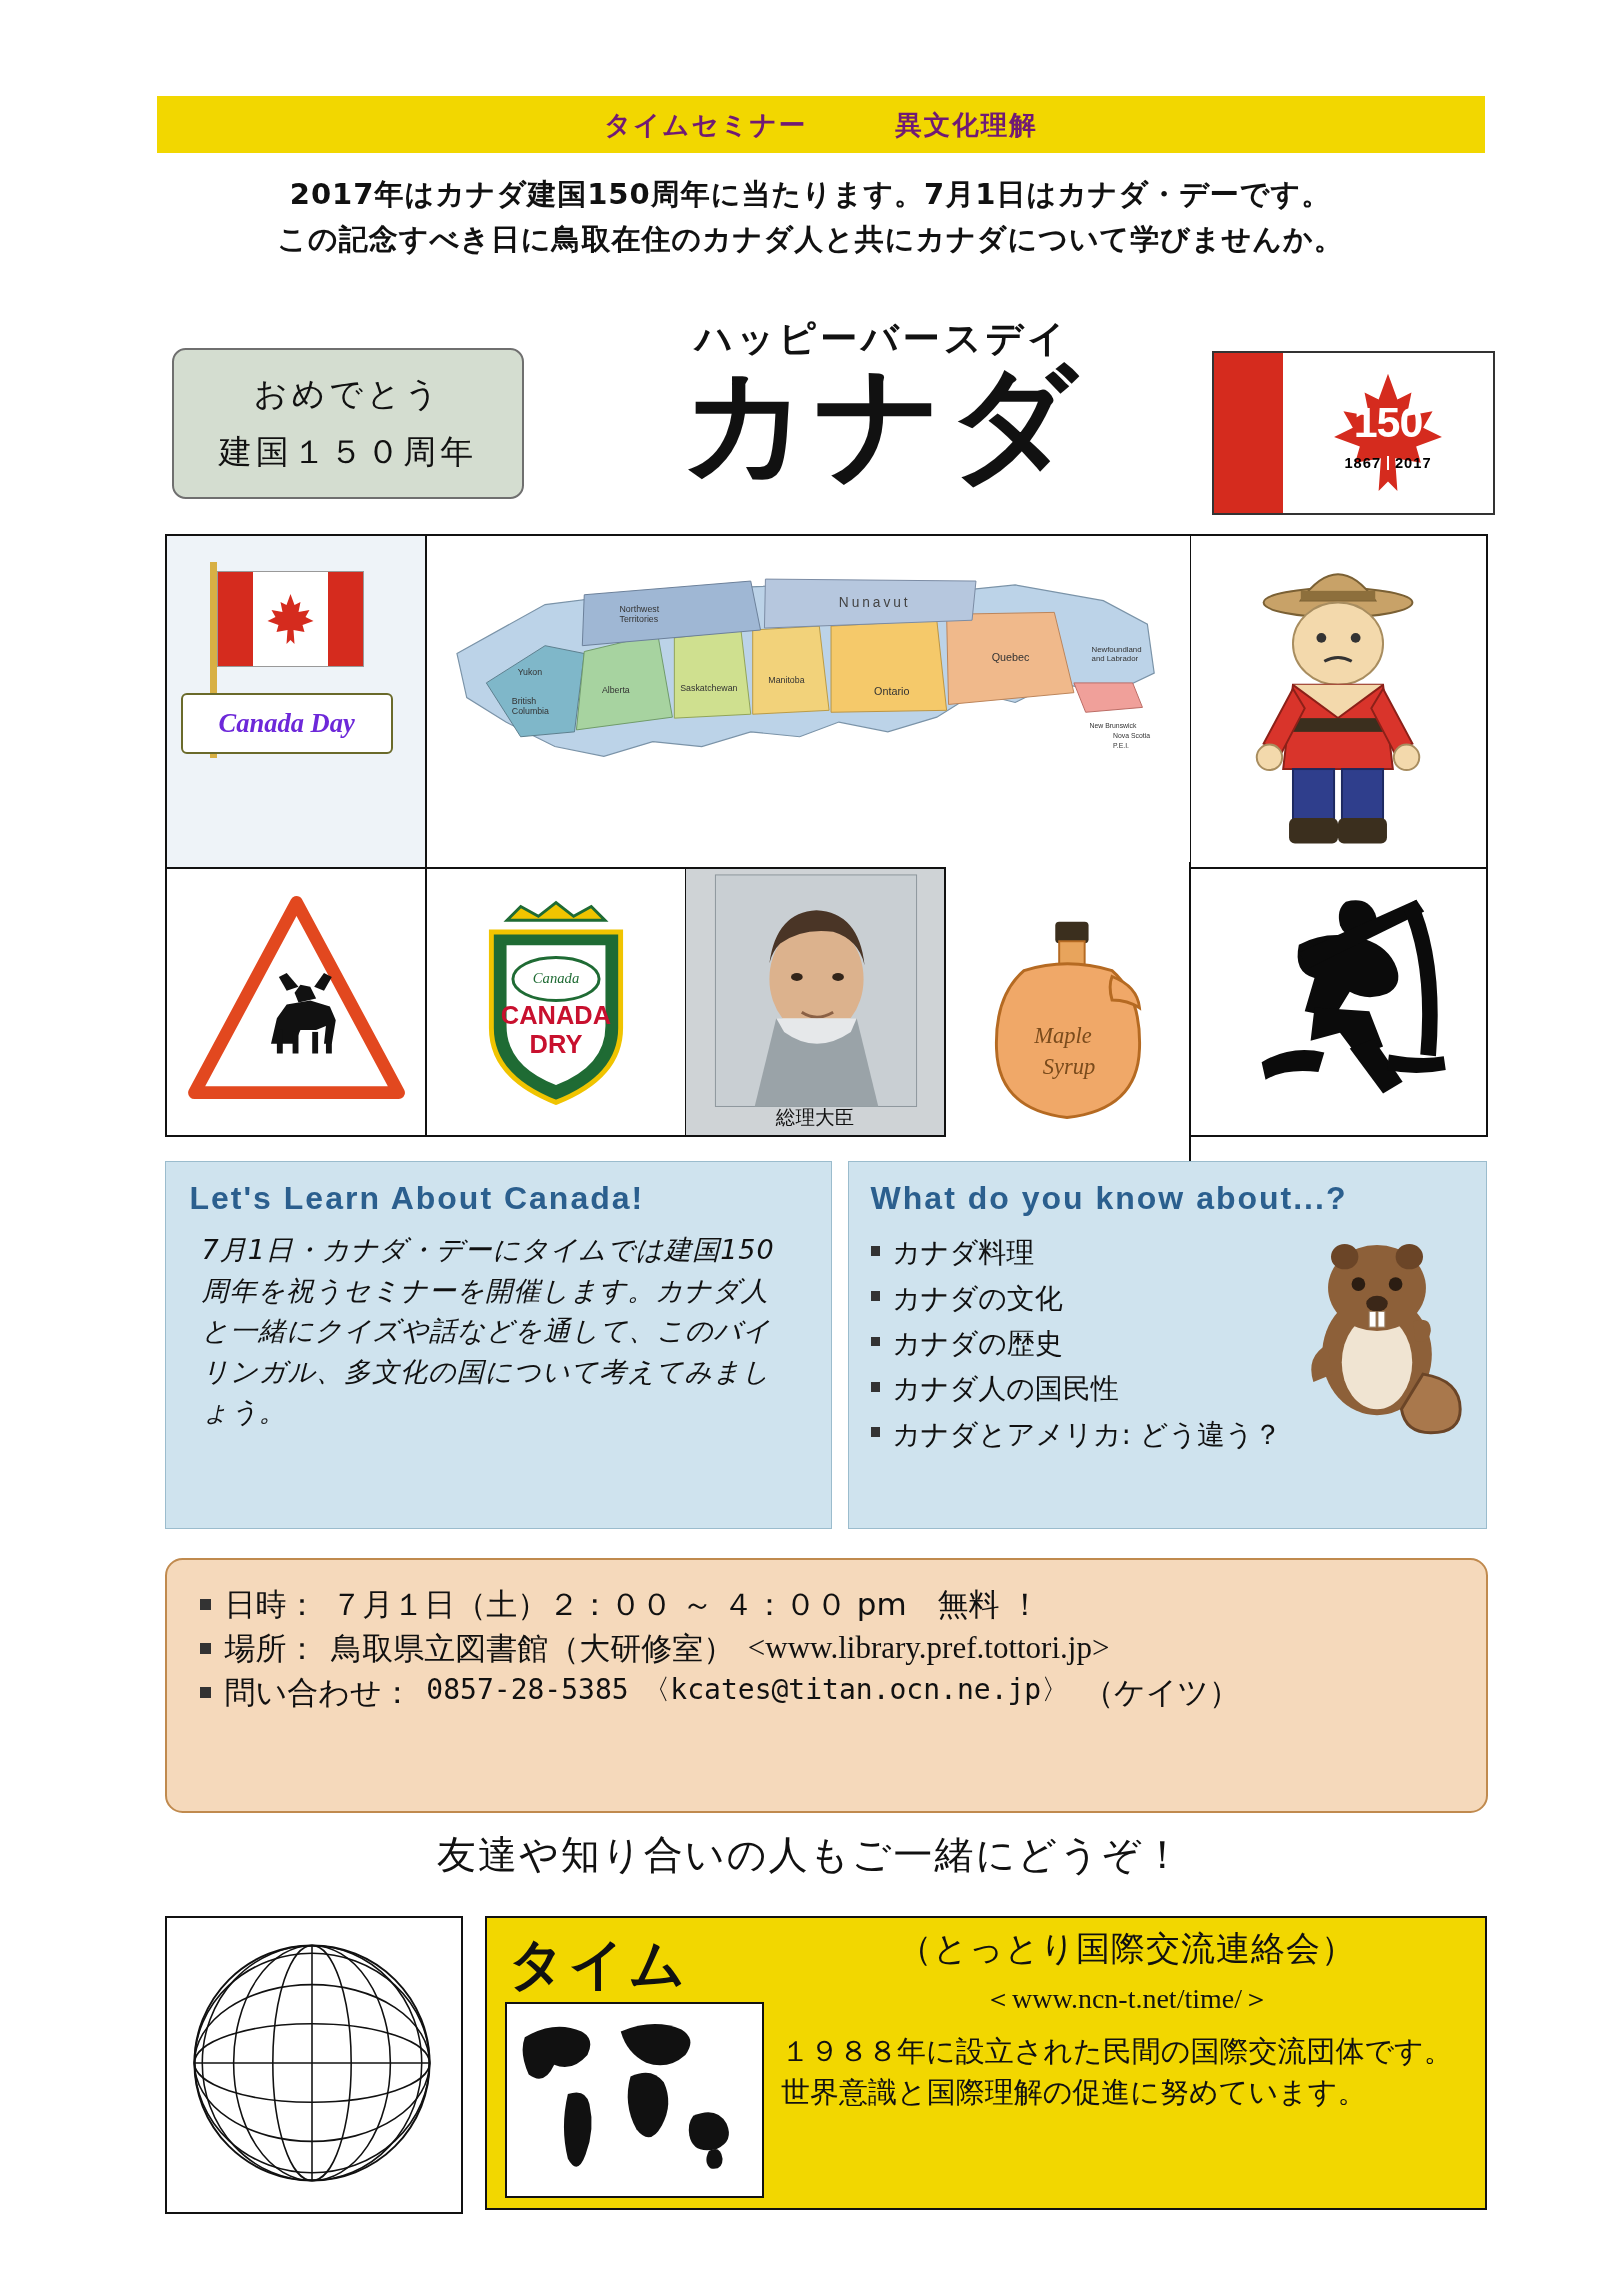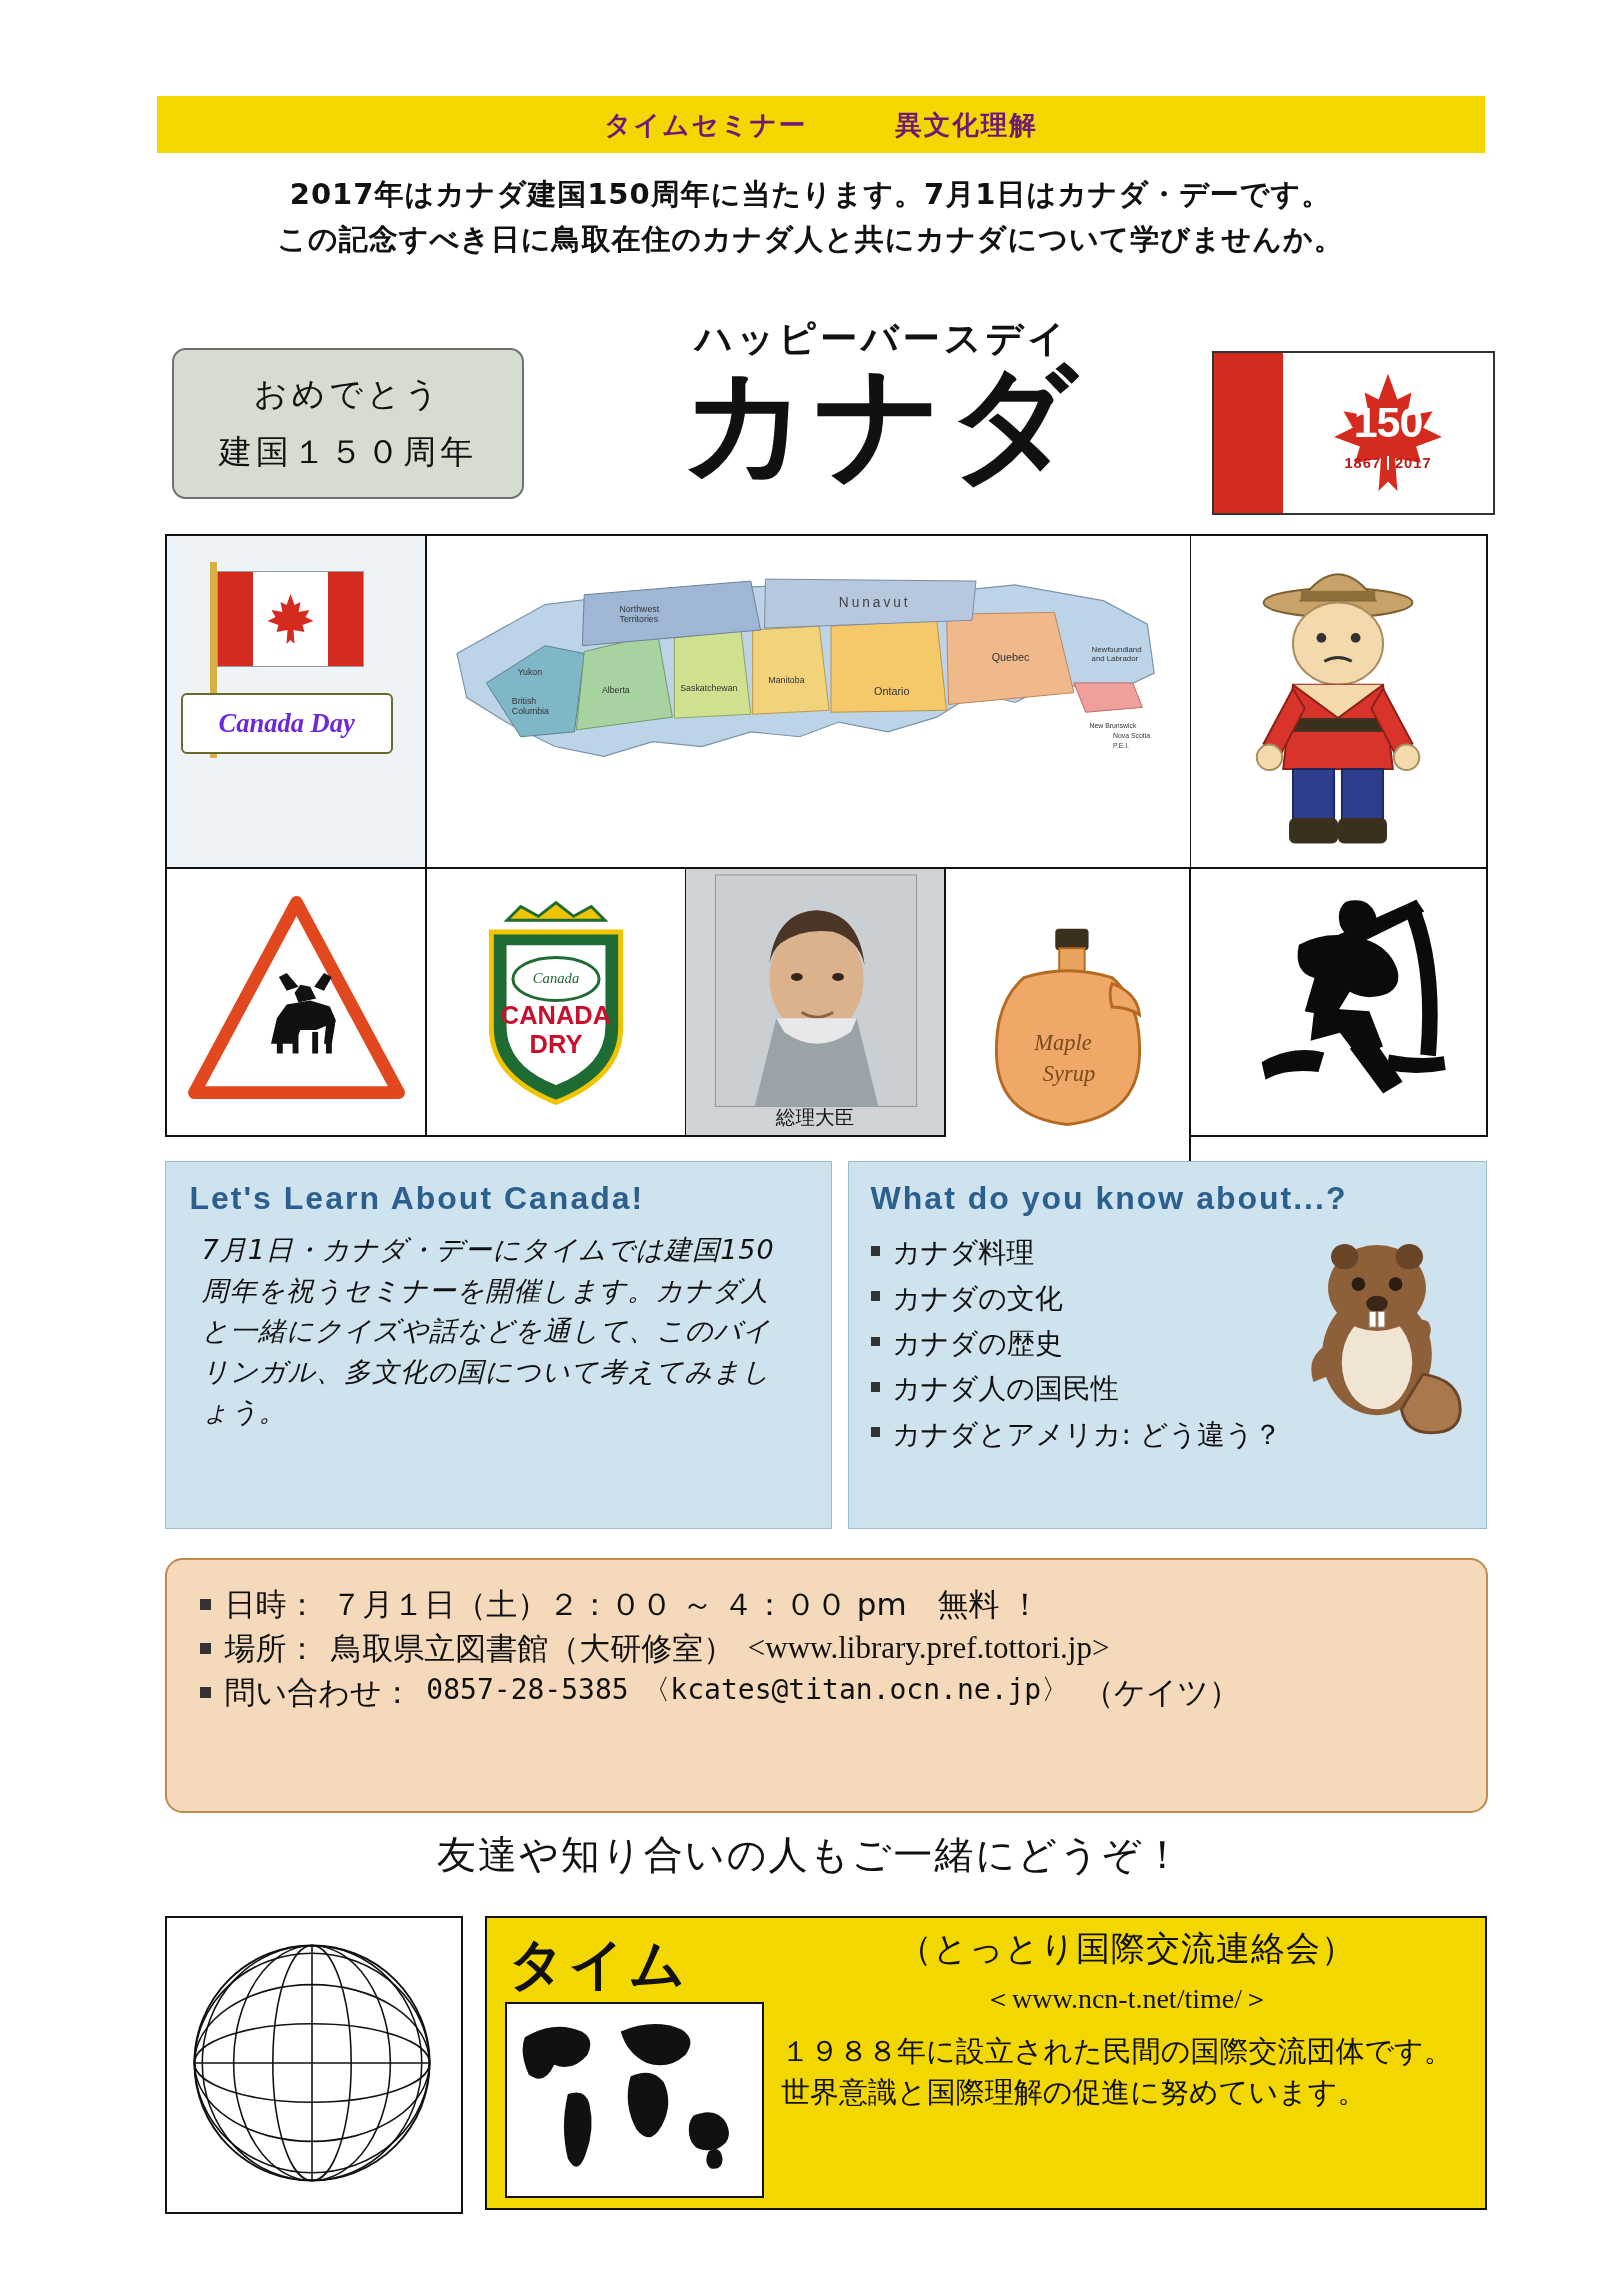--- a/index.html
+++ b/index.html
@@ -29,21 +29,21 @@
 
   
   .flag150{position:absolute;left:1212px;top:351px;width:279px;height:160px;border:2px solid #333;background:#fff;
            display:flex;}
   .flag150 .bar{width:69px;height:100%;background:#d52b1e;}
   .flag150 .mid{flex:1;height:100%;position:relative;background:#fff;display:flex;align-items:center;justify-content:center;}
   .leaf150{width:120px;height:129px;position:relative;}
   .leaf150 svg{position:absolute;left:0;top:0;}
   .num150{position:absolute;left:0;top:29px;width:100%;text-align:center;font-size:43px;font-weight:bold;color:#fff;
           letter-spacing:-1px;font-family:"Liberation Sans",sans-serif;}
-  .yr150{position:absolute;left:0;top:86px;width:100%;text-align:center;font-size:14.7px;font-weight:bold;color:#b91c1c;
+  .yr150{position:absolute;left:0;top:86px;width:100%;text-align:center;font-size:14.7px;font-weight:bold;color:#000000;
          letter-spacing:1px;}
   .yr150 .sep{display:inline-block;width:2px;height:13.7px;background:#fff;vertical-align:-2px;margin:0 5.9px;}
 
   
   .grid{position:absolute;left:165px;top:534px;width:1323px;height:603px;border:2px solid #111;box-sizing:border-box;}
   .cell{position:absolute;box-sizing:border-box;border-right:2px solid #111;border-bottom:2px solid #111;overflow:hidden;background:#fff;}
   .cell.last-col{border-right:none;}
   .cell.last-row{border-bottom:none;}
   .cap{position:absolute;bottom:3.9px;left:0;width:100%;text-align:center;font-size:19.6px;font-family:"DejaVu Sans",sans-serif;}
 
@@ -280,21 +280,21 @@
           <path d="M85,96 Q92,44 133,42 Q176,44 182,98 Q176,72 150,64 Q118,60 96,76 Q88,84 85,96Z" fill="#4a3526"></path>
           <ellipse cx="113" cy="110" rx="6" ry="4" fill="#33251a"></ellipse>
           <ellipse cx="155" cy="110" rx="6" ry="4" fill="#33251a"></ellipse>
           <path d="M118,146 Q133,156 150,146" fill="none" stroke="#8b6145" stroke-width="3"></path>
           <path d="M100,166 Q133,190 168,166 L174,152 L92,152 Z" fill="#e6e8ea"></path>
         </svg>
         <div class="cap">総理大臣</div>
       </div>
     </div>
 
-    <div class="cell last-row" style="left:779px;top:333px;width:245px;height:322px;">
+    <div class="cell last-row" style="left:779px;top:326px;width:245px;height:322px;">
       <div class="syrup center">
         <svg width="206" height="235" viewBox="0 0 210 240">
           <rect x="92" y="16" width="34" height="22" rx="4" fill="#3b2f1e"></rect>
           <rect x="96" y="36" width="26" height="24" fill="#e8a45c" stroke="#b56a22" stroke-width="2"></rect>
           <path d="M60,66 Q104,52 150,66 Q180,92 178,146 Q176,208 104,216 Q34,208 32,146 Q30,92 60,66 Z" fill="#f0a868" stroke="#b56a22" stroke-width="3"></path>
           <path d="M150,72 Q176,82 178,104 Q166,96 150,96 Q146,82 150,72Z" fill="#f0a868" stroke="#b56a22" stroke-width="3"></path>
           <text x="100" y="140" font-size="23" fill="#7a4b1c" text-anchor="middle" font-family="Liberation Serif" font-style="italic">Maple</text>
           <text x="106" y="172" font-size="23" fill="#7a4b1c" text-anchor="middle" font-family="Liberation Serif" font-style="italic">Syrup</text>
         </svg>
       </div>

